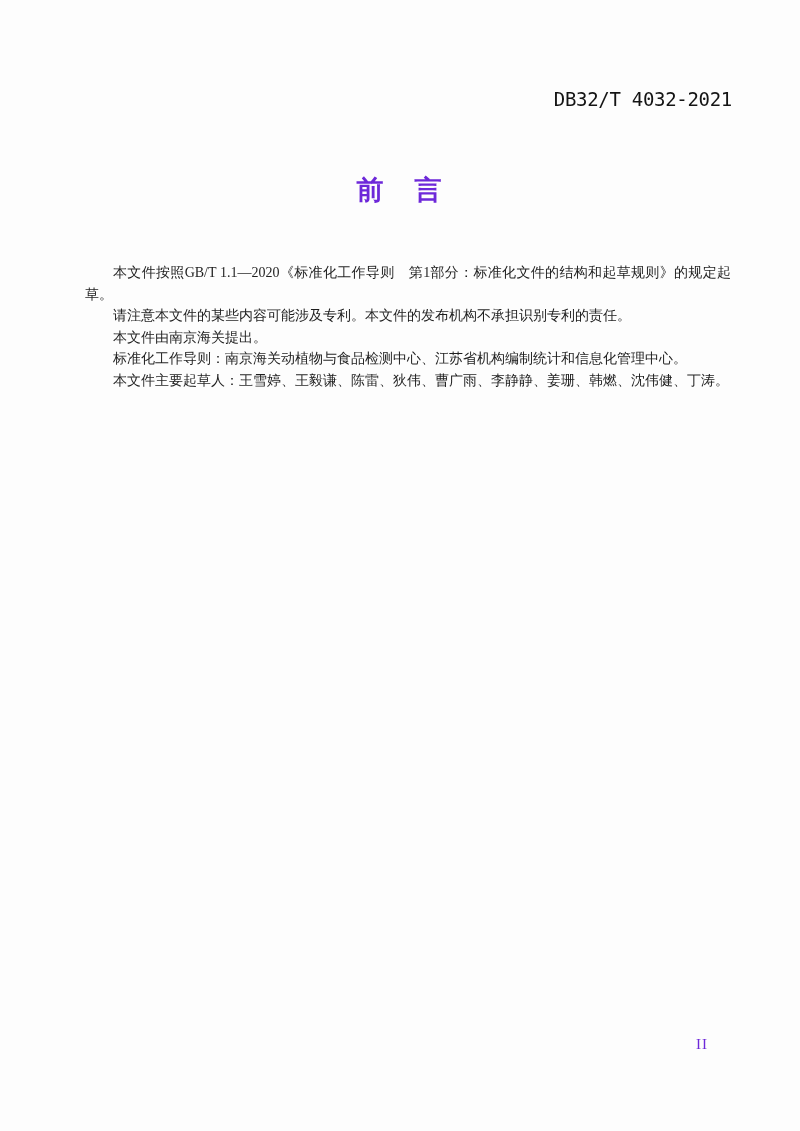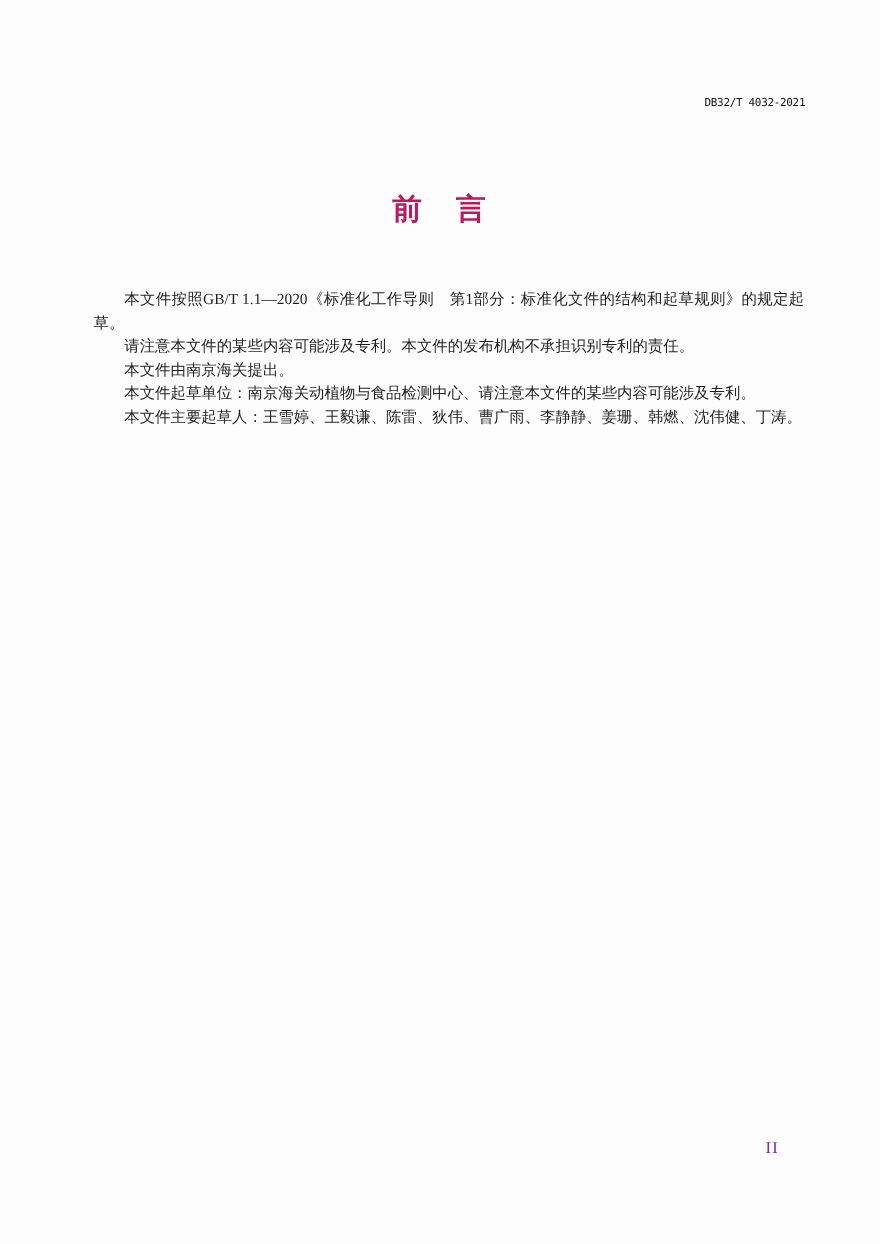--- a/index.html
+++ b/index.html
@@ -14,37 +14,37 @@
     background: #fdfdfd;
     color: #1e1e1e;
     font-family: "Liberation Serif", "DejaVu Serif", serif;
     overflow: hidden;
   }
   .header-code {
     position: absolute;
     top: 88px;
     right: 68px;
     font-family: "DejaVu Sans Mono", monospace;
-    font-size: 10px;
+    font-size: 19px;
     letter-spacing: -0.3px;
     color: #141414;
     white-space: nowrap;
   }
   .doc-title {
     position: absolute;
     top: 172px;
     left: 0;
     width: 100%;
     margin: 0;
     text-align: center;
     font-family: "Liberation Sans", "DejaVu Sans", sans-serif;
     font-weight: 700;
     font-size: 27px;
     letter-spacing: 2px;
-    color: #be185d;
+    color: #6d28d9;
   }
   .body-text {
     position: absolute;
     top: 250px;
     left: 85px;
     width: 646px;
     font-size: 14px;
     line-height: 21.6px;
     text-align: justify;
     line-break: strict;
@@ -69,19 +69,19 @@
 <div class="page">
 
   <div class="header-code">DB32/T 4032-2021</div>
 
   <h1 class="doc-title">前　言</h1>
 
   <div class="body-text">
     <p>本文件按照GB/T 1.1—2020《标准化工作导则　第1部分：标准化文件的结构和起草规则》的规定起草。</p>
     <p>请注意本文件的某些内容可能涉及专利。本文件的发布机构不承担识别专利的责任。</p>
     <p>本文件由南京海关提出。</p>
-    <p>本文件起草单位：南京海关动植物与食品检测中心、请注意本文件的某些内容可能涉及专利。</p>
+    <p>标准化工作导则：南京海关动植物与食品检测中心、江苏省机构编制统计和信息化管理中心。</p>
     <p>本文件主要起草人：王雪婷、王毅谦、陈雷、狄伟、曹广雨、李静静、姜珊、韩燃、沈伟健、丁涛。</p>
   </div>
 
   <div class="page-number">II</div>
 
 </div>
 
 </body></html>

